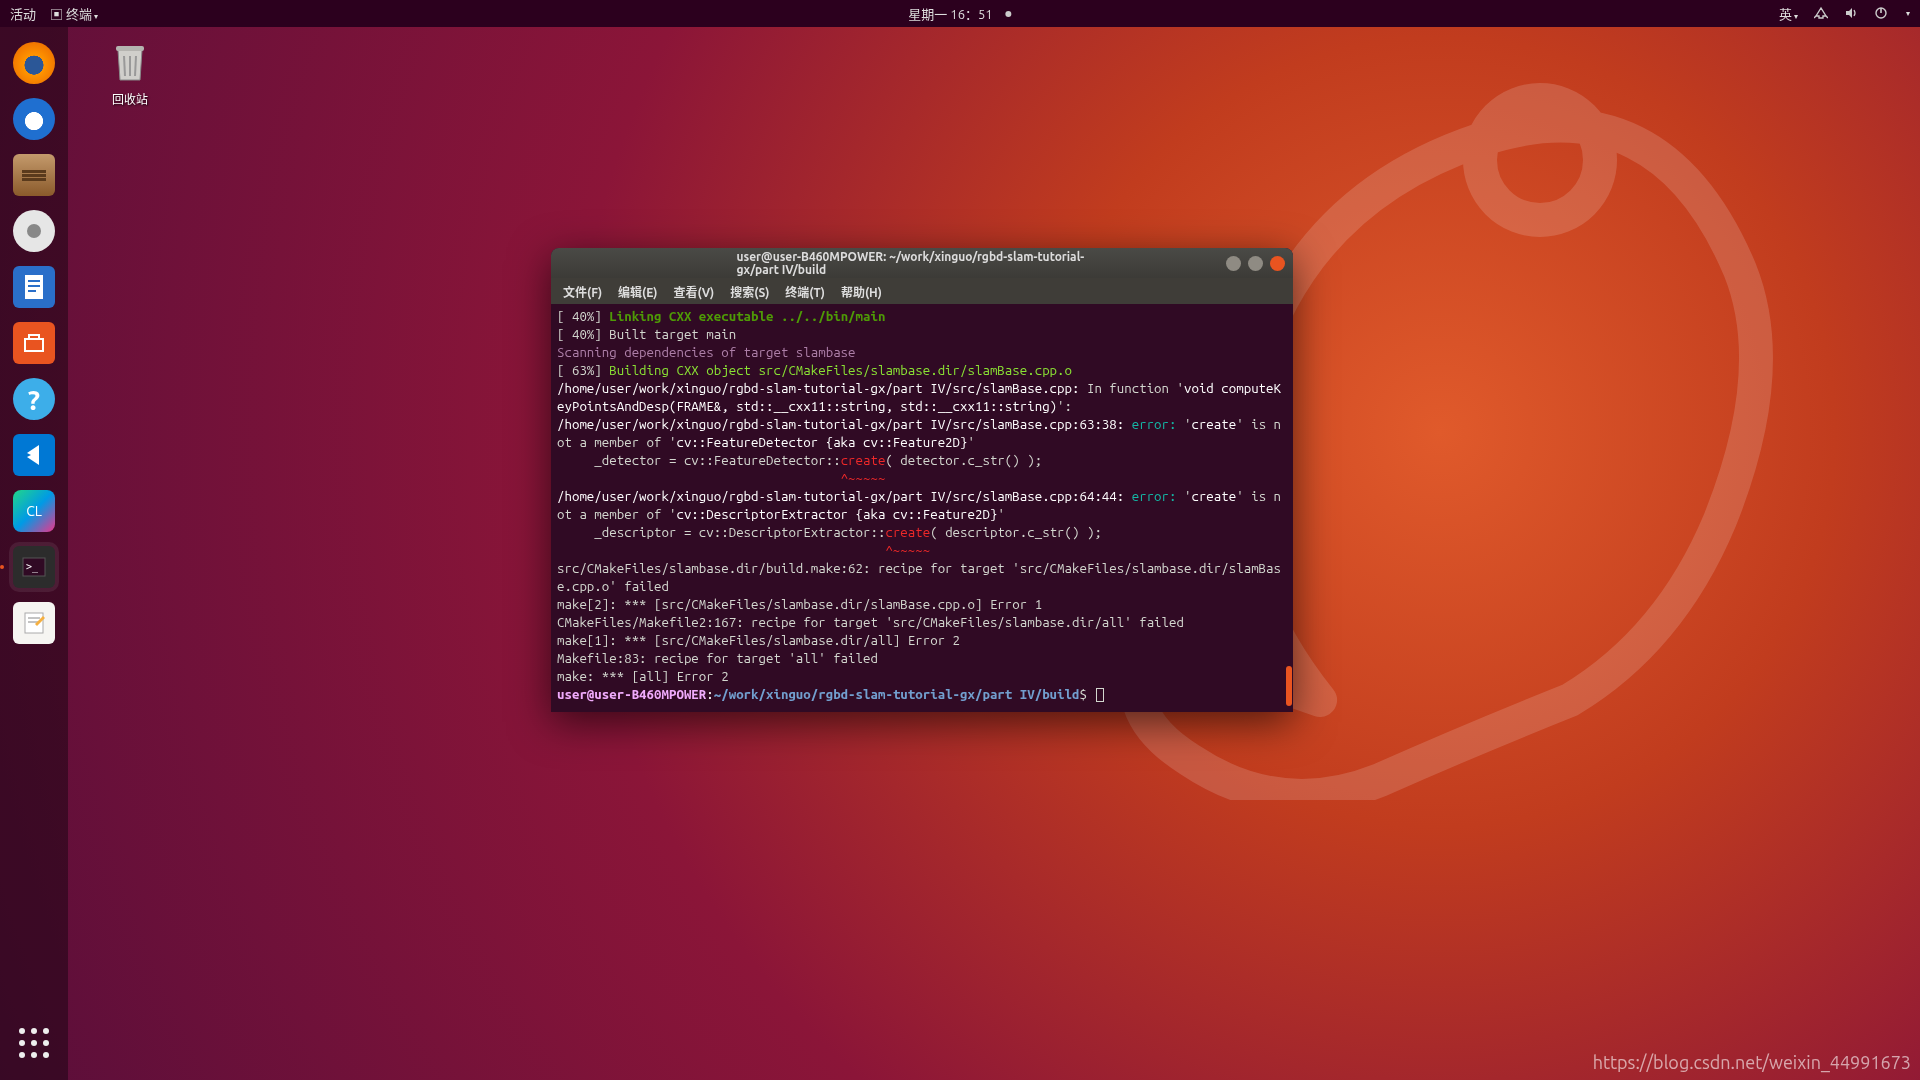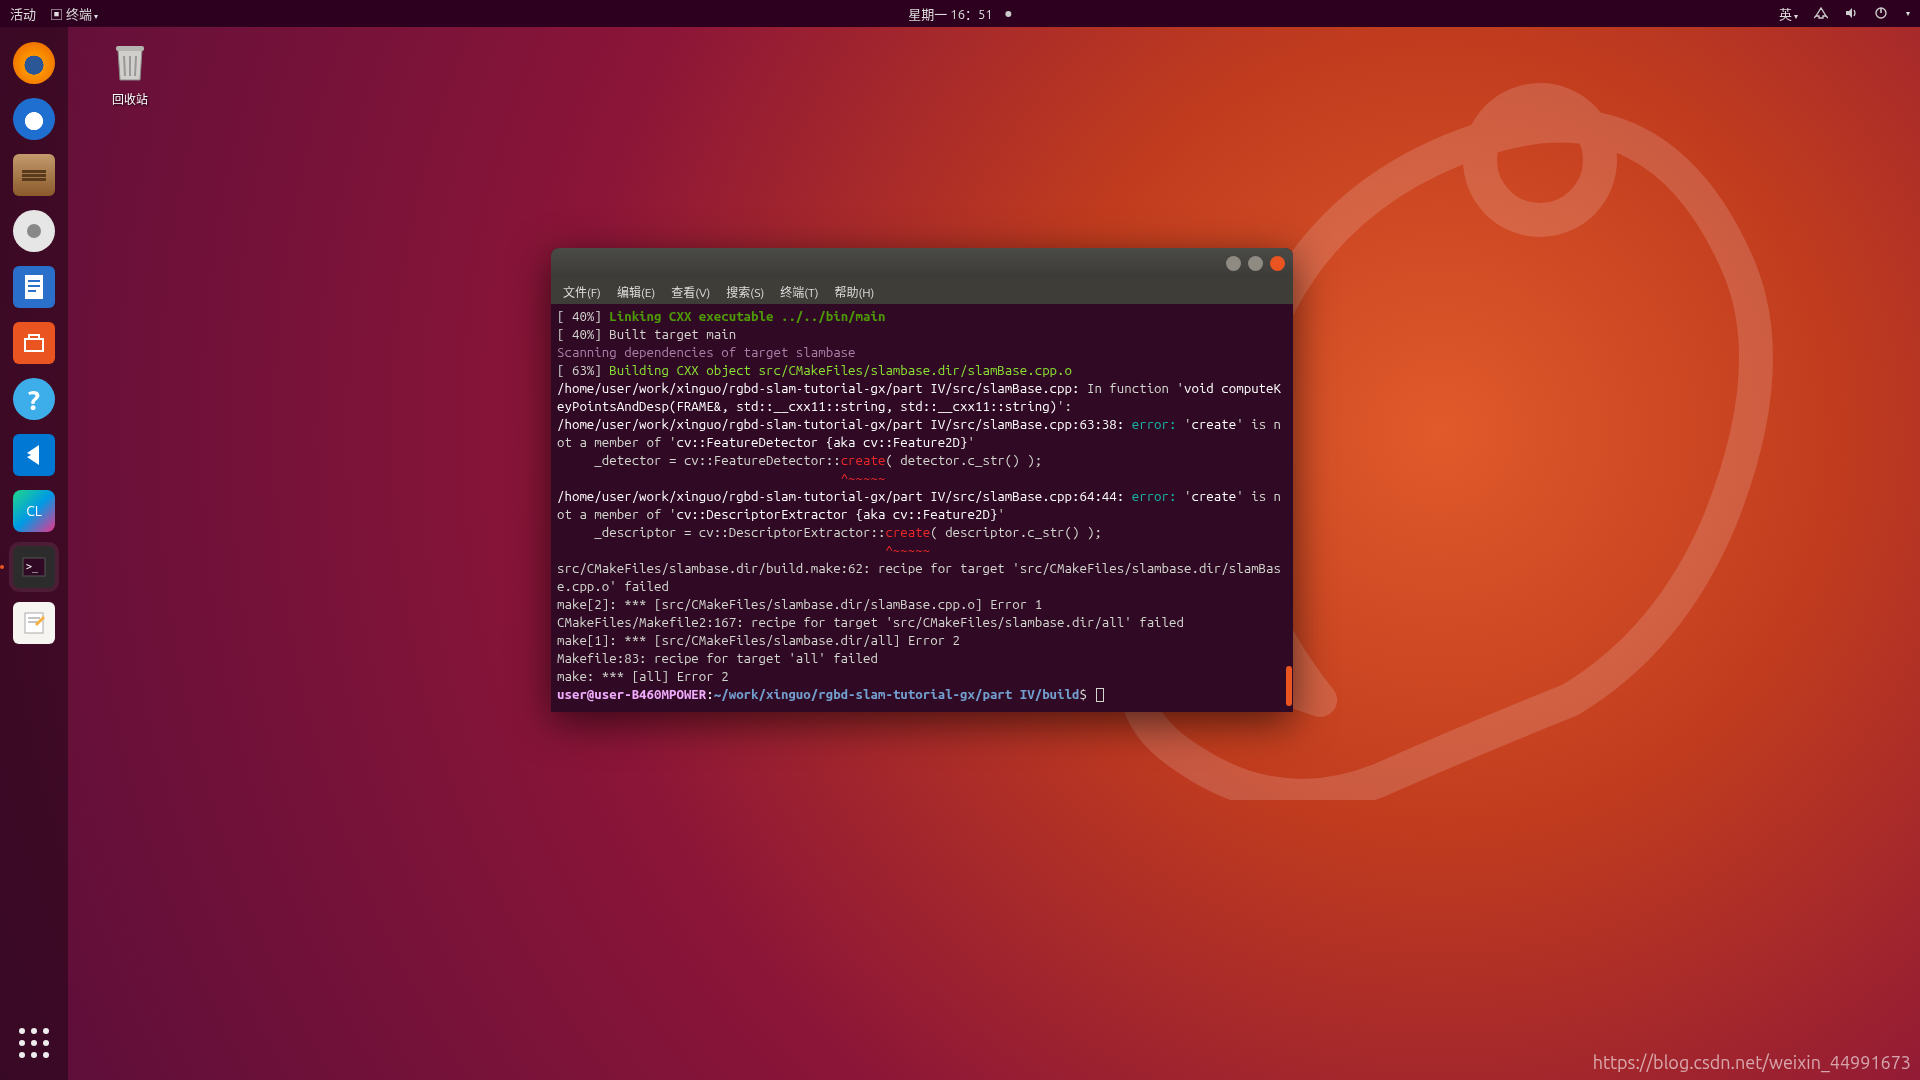--- a/index.html
+++ b/index.html
@@ -126,20 +126,21 @@
 .win-close { background: #e95420; }
 .menubar {
   height: 26px;
   background: #3f3d38;
   display: flex;
   align-items: center;
   padding: 0 8px;
   gap: 8px;
   font-size: 12px;
   color: #ddd;
+  font-weight: bold;
 }
 .menubar-item { padding: 0 4px; }
 
 .terminal-body {
   background: #300a24;
   padding: 4px 6px 8px 6px;
   font-family: "Ubuntu Mono", "DejaVu Sans Mono", monospace;
   font-size: 13.33px;
   line-height: 18px;
   color: #d3d7cf;
@@ -325,20 +326,21 @@
         <line x1="14" y1="16" x2="15" y2="36" stroke="#999" stroke-width="2"></line>
         <line x1="20" y1="16" x2="20" y2="36" stroke="#999" stroke-width="2"></line>
         <line x1="26" y1="16" x2="25" y2="36" stroke="#999" stroke-width="2"></line>
       </svg>
   </div>
   <div class="di-label">回收站</div>
 </div>
 
 <div class="window">
   <div class="titlebar">
+    <span class="titlebar-title">user@user-B460MPOWER: ~/work/xinguo/rgbd-slam-tutorial-gx/part IV/build</span>
     <div class="win-controls">
       <div class="win-btn win-min"></div>
       <div class="win-btn win-max"></div>
       <div class="win-btn win-close"></div>
     </div>
   </div>
   <div class="menubar">
     <span class="menubar-item">文件(F)</span>
     <span class="menubar-item">编辑(E)</span>
     <span class="menubar-item">查看(V)</span>

